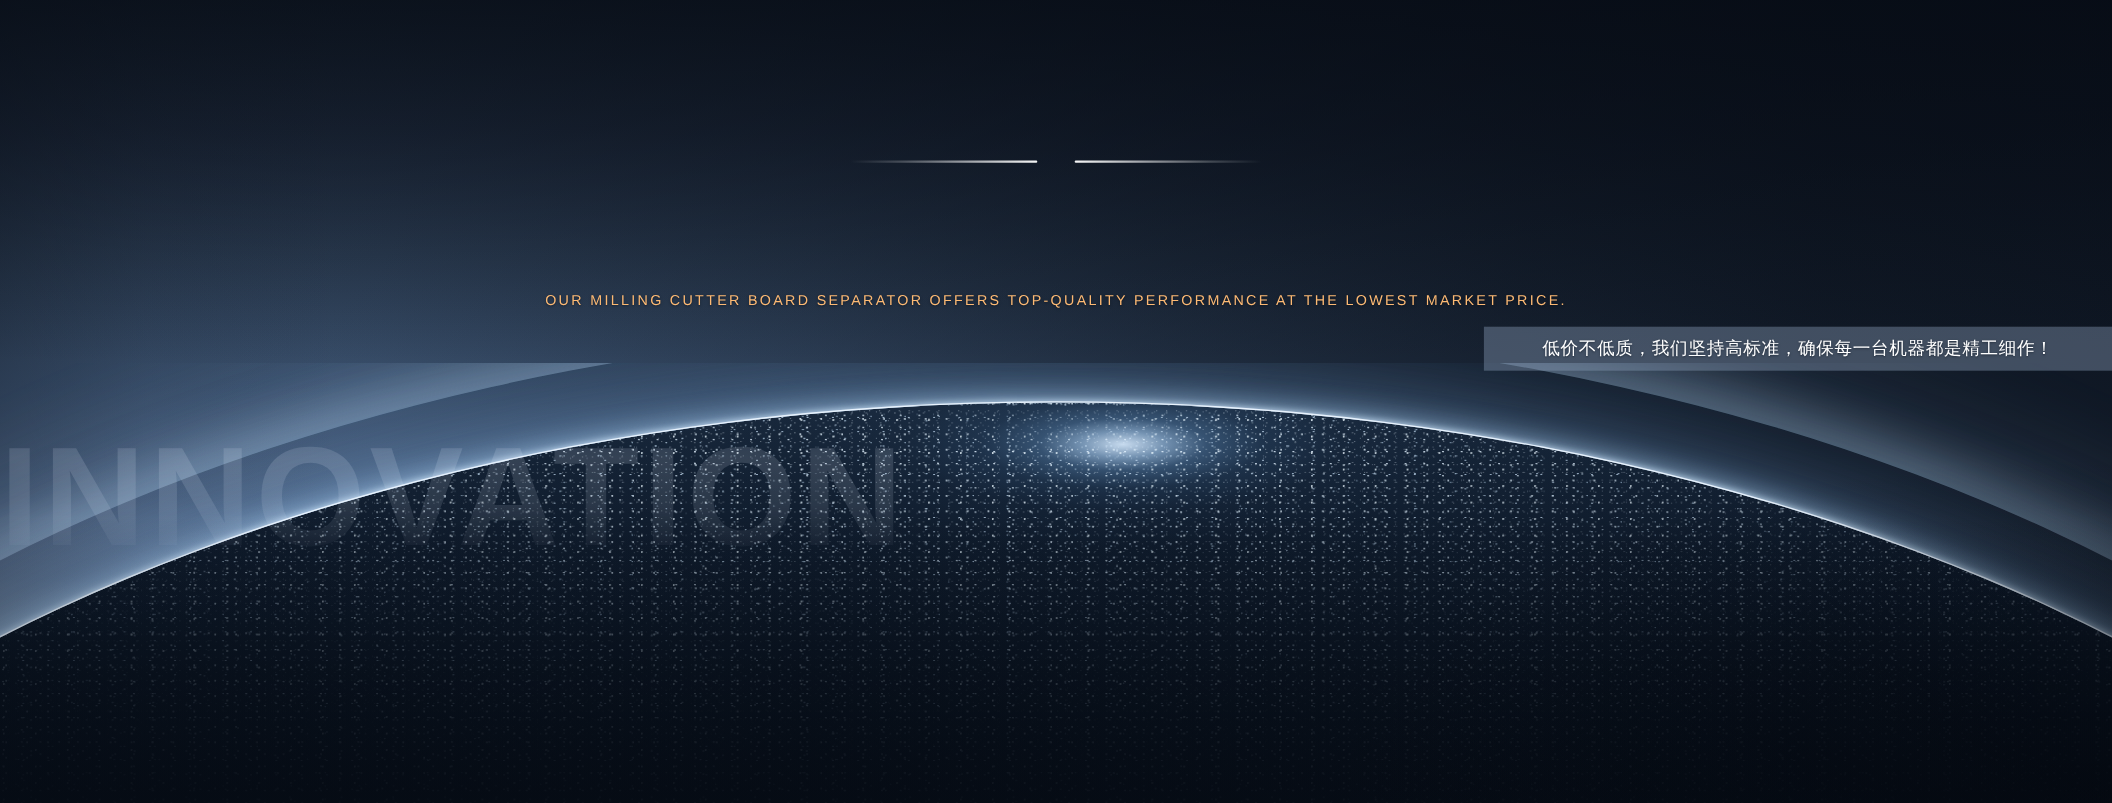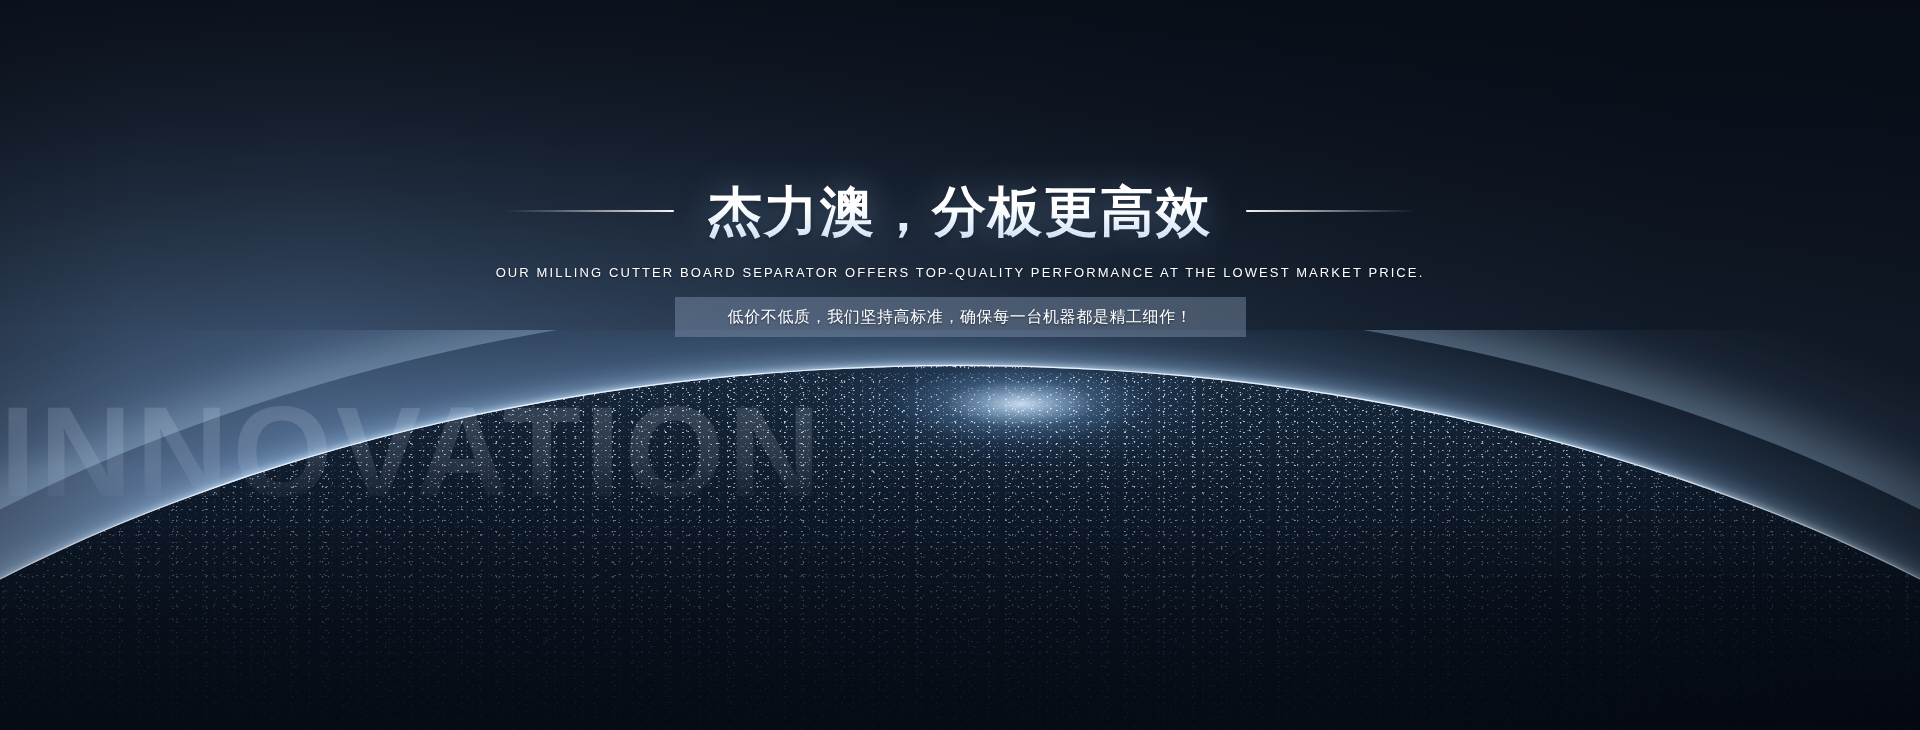--- a/index.html
+++ b/index.html
@@ -300,30 +300,30 @@
             drop-shadow(0 2px 3px rgba(6,12,22,0.55));
   }
   .subtitle {
     position: absolute;
     left: 0; right: 0;
     top: 252px;
     text-align: center;
     font-size: 13px;
     font-weight: 400;
     letter-spacing: 2.1px;
-    color: #ffffff;
+    color: #fdba74;
     white-space: nowrap;
     text-shadow: 0 1px 2px rgba(5,10,18,0.5);
   }
   .tagline-wrap {
     position: absolute;
     left: 0; right: 0;
     top: 297px;
     display: flex;
-    justify-content: center;
+    justify-content: flex-end;
   }
   .tagline {
     width: 571px;
     height: 40px;
     display: flex;
     align-items: center;
     justify-content: center;
     background: rgba(139,160,188,0.40);
     color: #ffffff;
     font-size: 16px;
@@ -352,21 +352,20 @@
     <div class="earth-shade"></div>
     <div class="earth-shade-right"></div>
   </div>
 
   <div class="watermark">INNOVATION</div>
 
   <div class="content">
 
     <div class="headline-row">
       <span class="rule rule-left"></span>
-      <h1 class="headline">杰力澳，分板更高效</h1>
       <span class="rule rule-right"></span>
     </div>
 
     <p class="subtitle">OUR MILLING CUTTER BOARD SEPARATOR OFFERS TOP-QUALITY PERFORMANCE AT THE LOWEST MARKET PRICE.</p>
 
     <div class="tagline-wrap">
       <div class="tagline">低价不低质，我们坚持高标准，确保每一台机器都是精工细作！</div>
     </div>
 
   </div>

